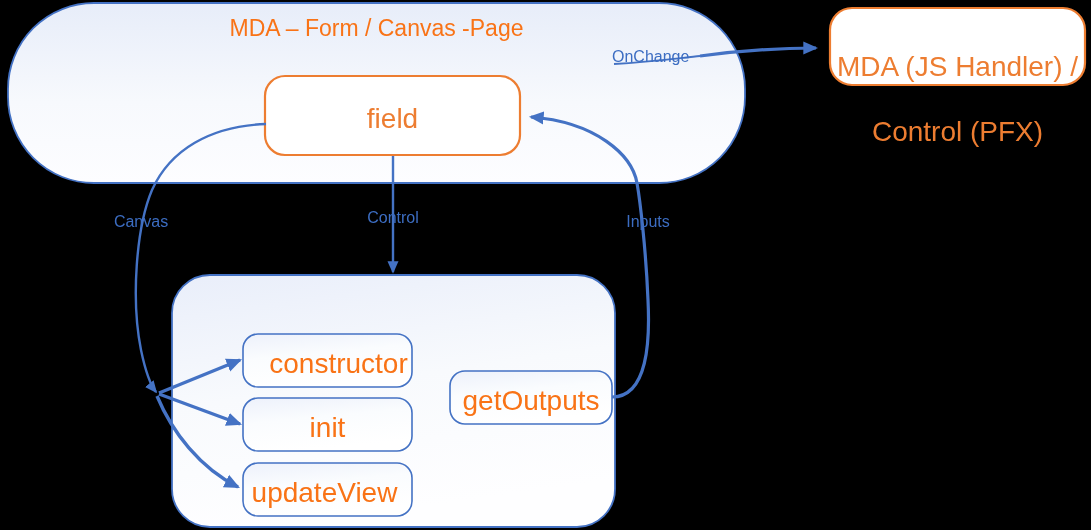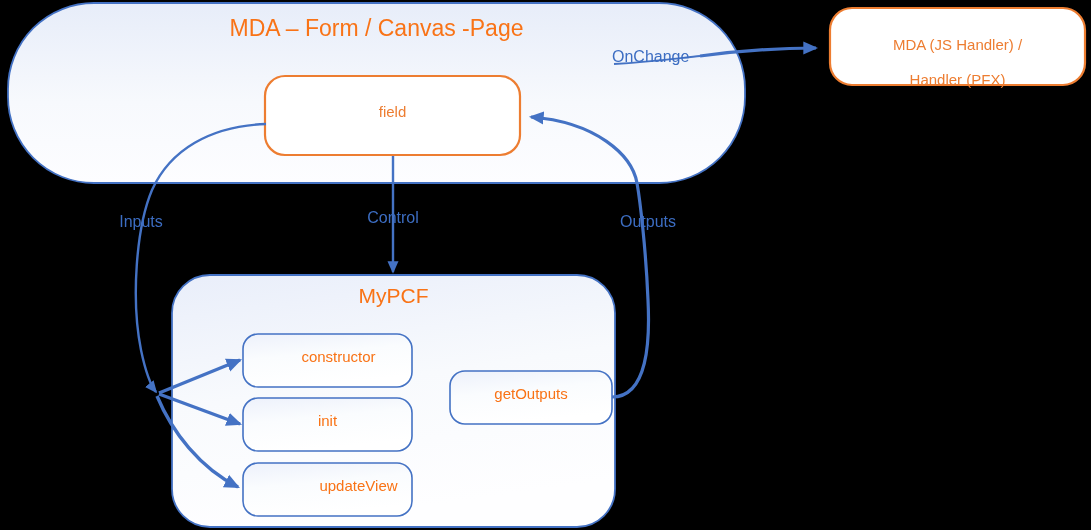--- a/index.html
+++ b/index.html
@@ -33,21 +33,21 @@
     line-height: 1.15;
     white-space: pre-line;
     pointer-events: none;
   }
 
   .blue-text  { color: #f97316; }
   .orange-text{ color: #ED7D31; }
 
   .title-lg   { font-size: 23px; }
   .title-md   { font-size: 21px; }
-  .node-md    { font-size: 15px; }
+  .node-md    { font-size: 28px; }
   .edge-lbl   { font-size: 16px; color: #3C6DC2; }
 </style>
 </head>
 <body>
 
 <div id="canvas">
 
   <svg class="layer" id="shapes" viewBox="0 0 1091 530">
     <defs>
       <linearGradient id="panelGrad" x1="0" y1="0" x2="0" y2="1">
@@ -113,28 +113,27 @@
     <path d="M 159 394 L 240 424" fill="none" stroke="#4472C4" stroke-width="3.4" marker-end="url(#arrowBlueBig)"></path>
     <path d="M 157 396 C 172 432 200 468 238 487" fill="none" stroke="#4472C4" stroke-width="3.4" marker-end="url(#arrowBlueBig)"></path>
   </svg>
 
   <div class="node-label blue-text title-lg" style="left:8px; top:15px; width:737px;">MDA – Form / Canvas -Page</div>
 
   <div class="node-label orange-text node-md" style="left:265px; top:103px; width:255px;">field</div>
 
   <div class="node-label orange-text node-md" style="left:830px; top:19px; width:255px;">
     <div>MDA (JS Handler) /</div>
-    <div>Handler (PFX)</div>
+    <div>Control (PFX)</div>
   </div>
 
-  <div class="node-label blue-text title-md" style="left:172px; top:284px; width:443px;">MyPCF</div>
 
   <div class="node-label blue-text node-md" style="left:243px; top:348px; width:191px;">constructor</div>
   <div class="node-label blue-text node-md" style="left:243px; top:412px; width:169px;">init</div>
-  <div class="node-label blue-text node-md" style="left:243px; top:477px; width:163px;padding-left:34px;">updateView</div>
+  <div class="node-label blue-text node-md" style="left:243px; top:477px; width:163px;">updateView</div>
   <div class="node-label blue-text node-md" style="left:450px; top:385px; width:162px;">getOutputs</div>
 
   <div class="node-label edge-lbl" style="left:612px; top:48px; width:120px; text-align:left;">OnChange</div>
-  <div class="node-label edge-lbl" style="left:96px; top:213px; width:90px;">Inputs</div>
+  <div class="node-label edge-lbl" style="left:96px; top:213px; width:90px;">Canvas</div>
   <div class="node-label edge-lbl" style="left:348px; top:209px; width:90px;">Control</div>
-  <div class="node-label edge-lbl" style="left:603px; top:213px; width:90px;">Outputs</div>
+  <div class="node-label edge-lbl" style="left:603px; top:213px; width:90px;">Inputs</div>
 
 </div>
 
 </body></html>

